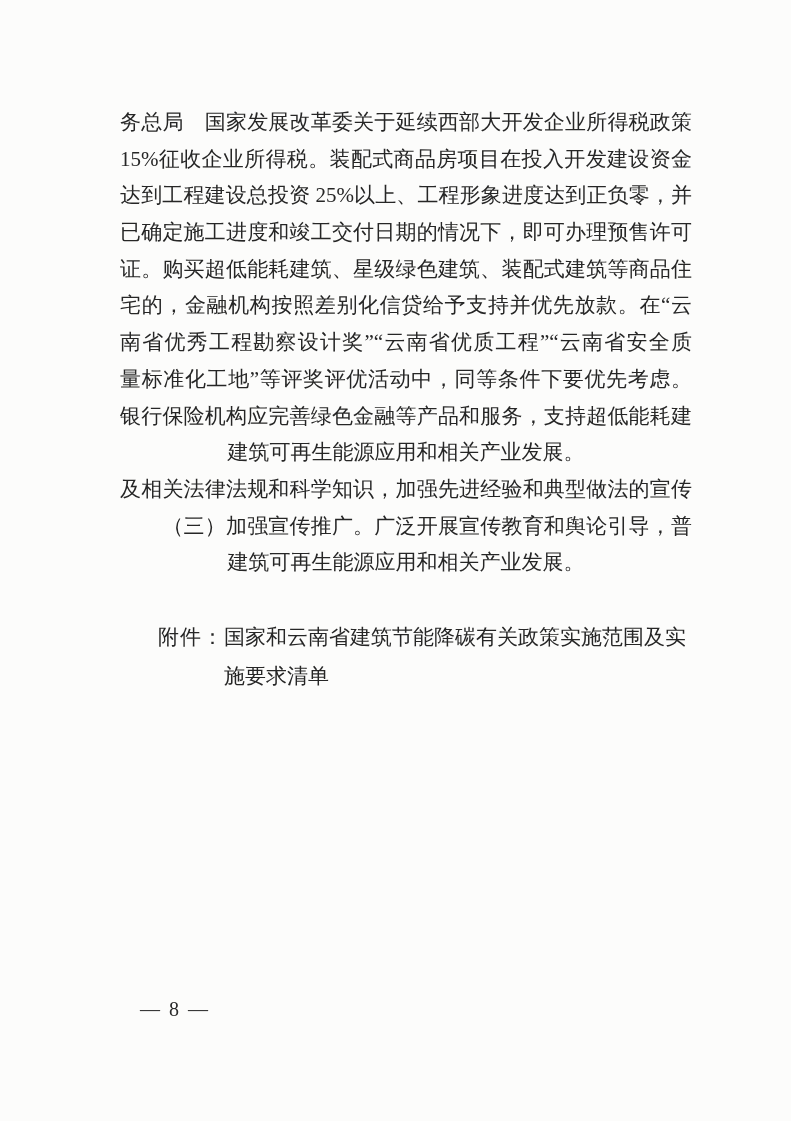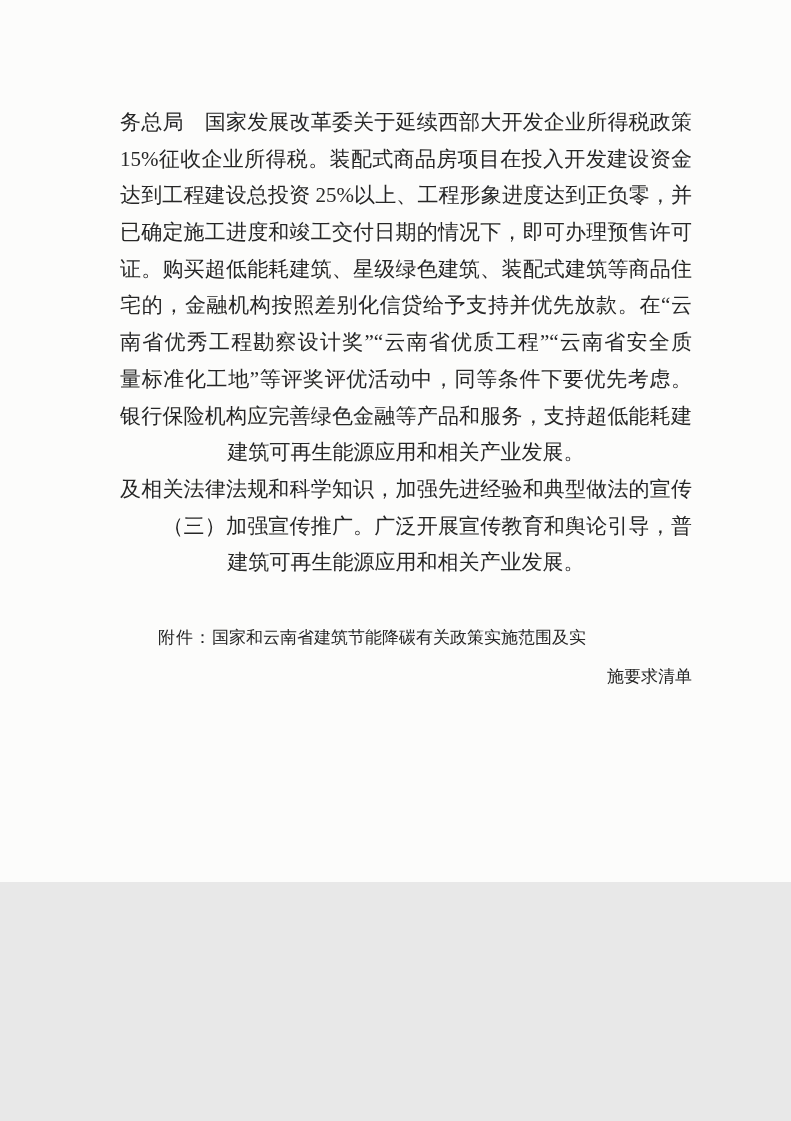--- a/index.html
+++ b/index.html
@@ -3,21 +3,21 @@
 <meta charset="utf-8">
 <style>
   html, body {
     margin: 0;
     padding: 0;
     background: #e8e8e8;
   }
   .page {
     position: relative;
     width: 791px;
-    height: 882px;
+    height: 1121px;
     background: #fcfcfb;
     font-family: "Liberation Serif", "DejaVu Serif", serif;
     color: #262626;
     overflow: hidden;
     margin: 0 auto;
   }
   .doc-body {
     position: absolute;
     left: 120px;
     top: 104px;
@@ -33,31 +33,30 @@
   .line.justify {
     white-space: normal;
     text-align: justify;
     text-align-last: justify;
     text-justify: inter-character;
   }
   .attachment {
     margin-top: 37px;
   }
   .attach-line {
-    font-size: 17px;
+    font-size: 21px;
     line-height: 39px;
     height: 39px;
     white-space: nowrap;
   }
   .attach-first {
     padding-left: 38px;
   }
   .attach-cont {
     padding-left: 104px;
-    text-align: right;
   }
   .attach-label {
     letter-spacing: 1px;
   }
   .page-number {
     position: absolute;
     left: 140px;
     top: 998px;
     font-size: 20px;
     letter-spacing: 2px;

